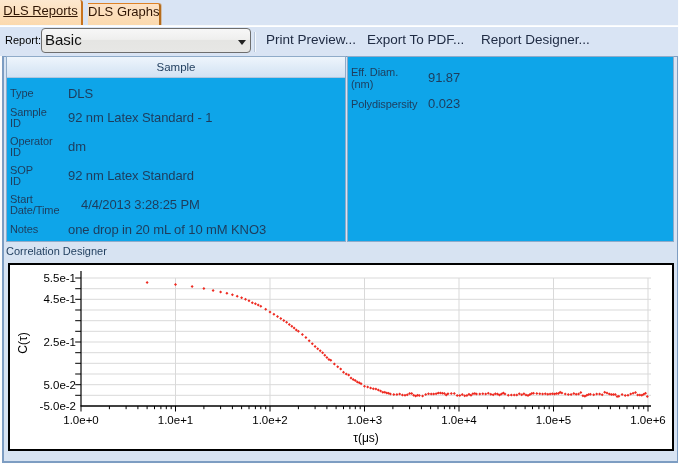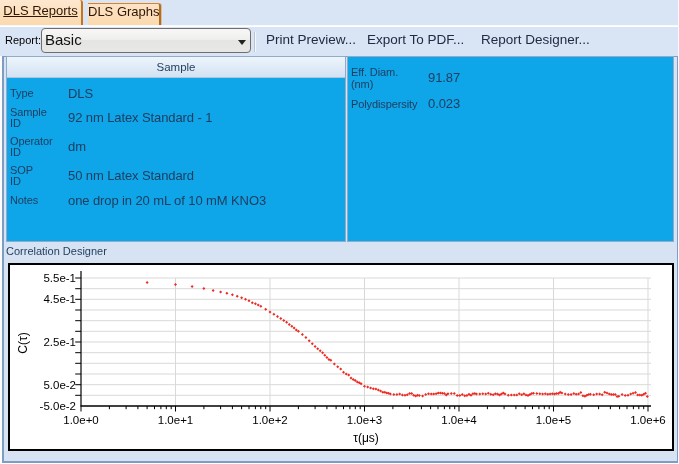--- a/index.html
+++ b/index.html
@@ -56,21 +56,25 @@
       <div class="row" style="height:29px">
         <div class="lbl">Sample<br>ID</div>
         <div class="val" style="line-height:22px">92 nm Latex Standard - 1</div>
       </div>
       <div class="row" style="height:29px">
         <div class="lbl">Operator<br>ID</div>
         <div class="val" style="line-height:22px">dm</div>
       </div>
       <div class="row" style="height:29px">
         <div class="lbl">SOP<br>ID</div>
-        <div class="val" style="line-height:22px">50 nm Latex Standard</div>
+        <div class="val" style="line-height:22px">92 nm Latex Standard</div>
+      </div>
+      <div class="row" style="height:29px">
+        <div class="lbl">Start<br>Date/Time</div>
+        <div class="val" style="line-height:22px;padding-left:13px">4/4/2013 3:28:25 PM</div>
       </div>
       <div class="row" style="height:20px">
         <div class="lbl">Notes</div>
         <div class="val" style="line-height:11px">one drop in 20 mL of 10 mM KNO3</div>
       </div>
     </div>
 </div>
 <div class="abs panel rpanel" style="left:347px;width:327px;top:56px">
  <div class="bodyw">
       <div class="row" style="height:30px">

